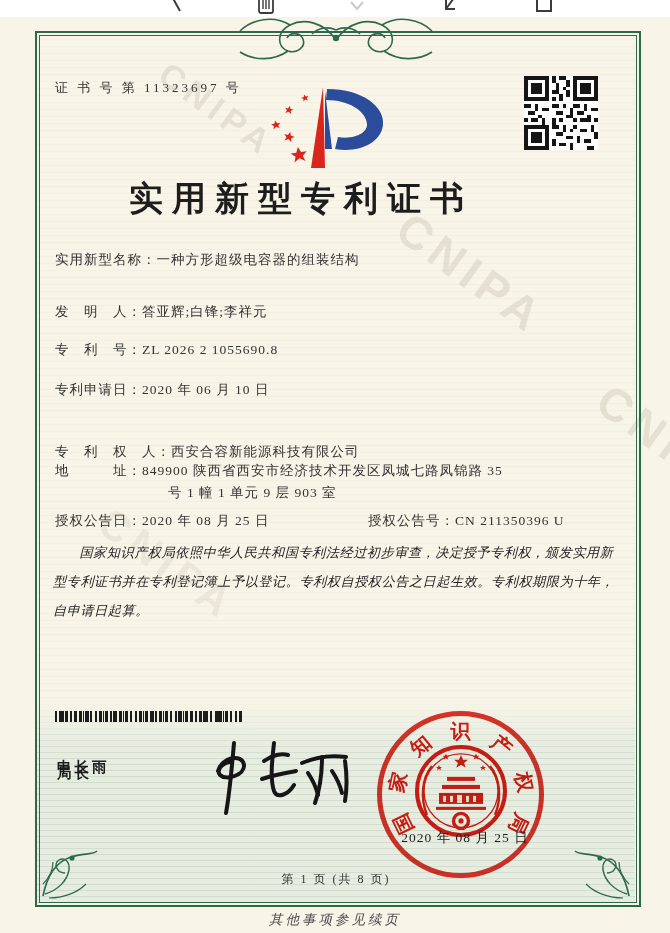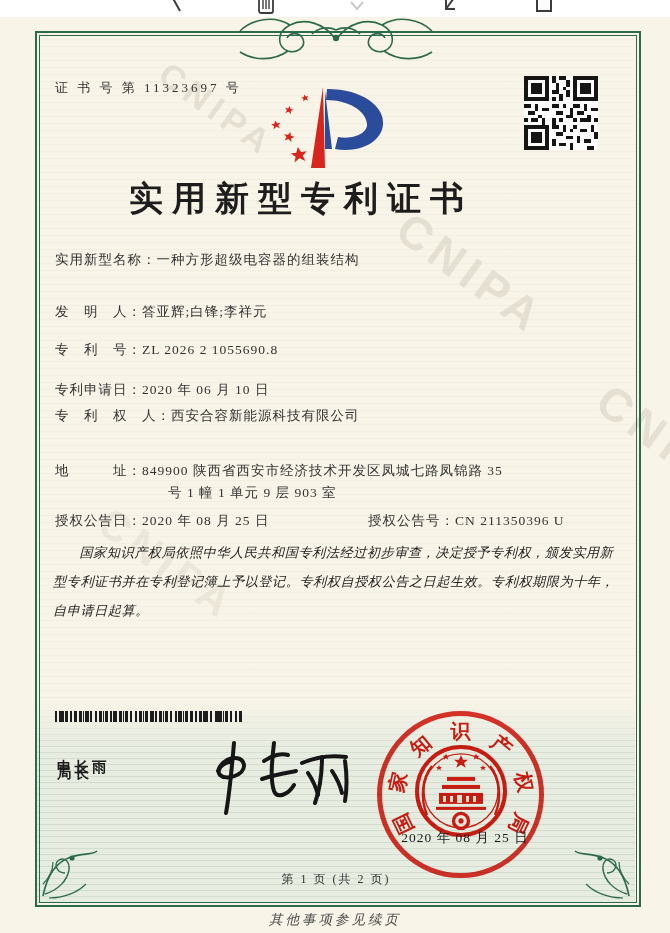--- a/index.html
+++ b/index.html
@@ -185,21 +185,21 @@
   </div>
   <div class="row" style="top:303px;">
     <span>发　明　人：</span><span>答亚辉;白锋;李祥元</span>
   </div>
   <div class="row" style="top:341px;">
     <span>专　利　号：</span><span>ZL 2026 2 1055690.8</span>
   </div>
   <div class="row" style="top:381px;">
     <span>专利申请日：</span><span>2020 年 06 月 10 日</span>
   </div>
-  <div class="row" style="top:407px;">
+  <div class="row" style="top:443px;">
     <span>专　利　权　人：</span><span>西安合容新能源科技有限公司</span>
   </div>
   <div class="row" style="top:462px;">
     <span>地　　　址：</span><span>849900 陕西省西安市经济技术开发区凤城七路凤锦路 35</span>
   </div>
   <div class="row" style="top:484px;left:168px;">
     <span>号 1 幢 1 单元 9 层 903 室</span>
   </div>
   <div class="row" style="top:512px;">
     <span>授权公告日：</span><span>2020 年 08 月 25 日</span>
@@ -272,16 +272,16 @@
           <rect x="44" y="54" width="5" height="8"></rect>
             <rect x="53" y="55" width="3" height="6"></rect>
           <rect x="60" y="55" width="3" height="6"></rect>
         </g>
         <circle cx="48" cy="80" r="7.5" fill="none" stroke="#dc1f14" stroke-width="3.4"></circle>
       </svg>
     </div>
   </div>
   <div class="sealdate">2020 年 08 月 25 日</div>
 
-  <div class="footer-page">第 1 页 (共 2 页)</div>
+  <div class="footer-page">第 1 页 (共 8 页)</div>
   <div class="footer-note">其他事项参见续页</div>
 
 </div>
 
 </body></html>

